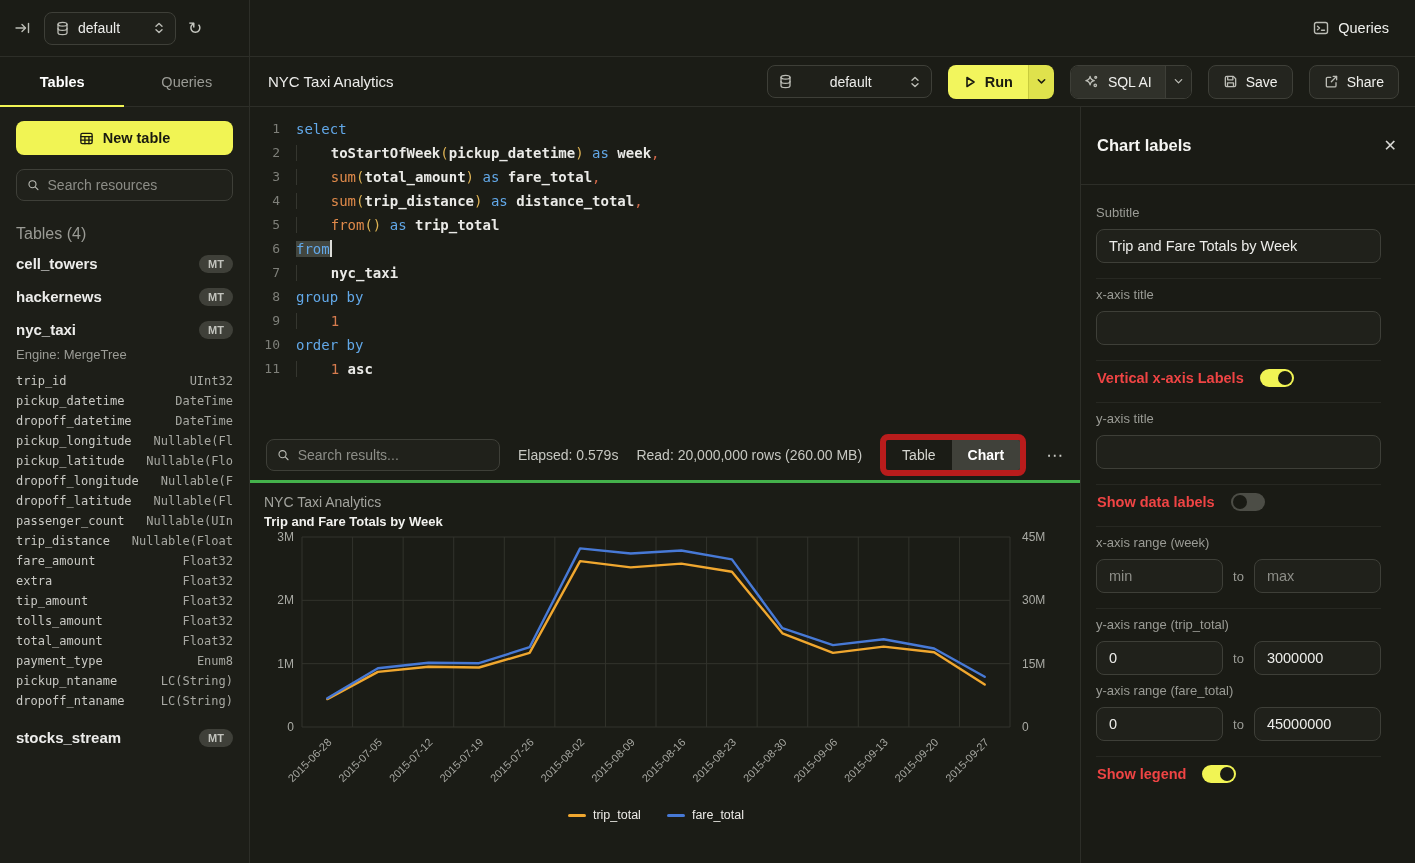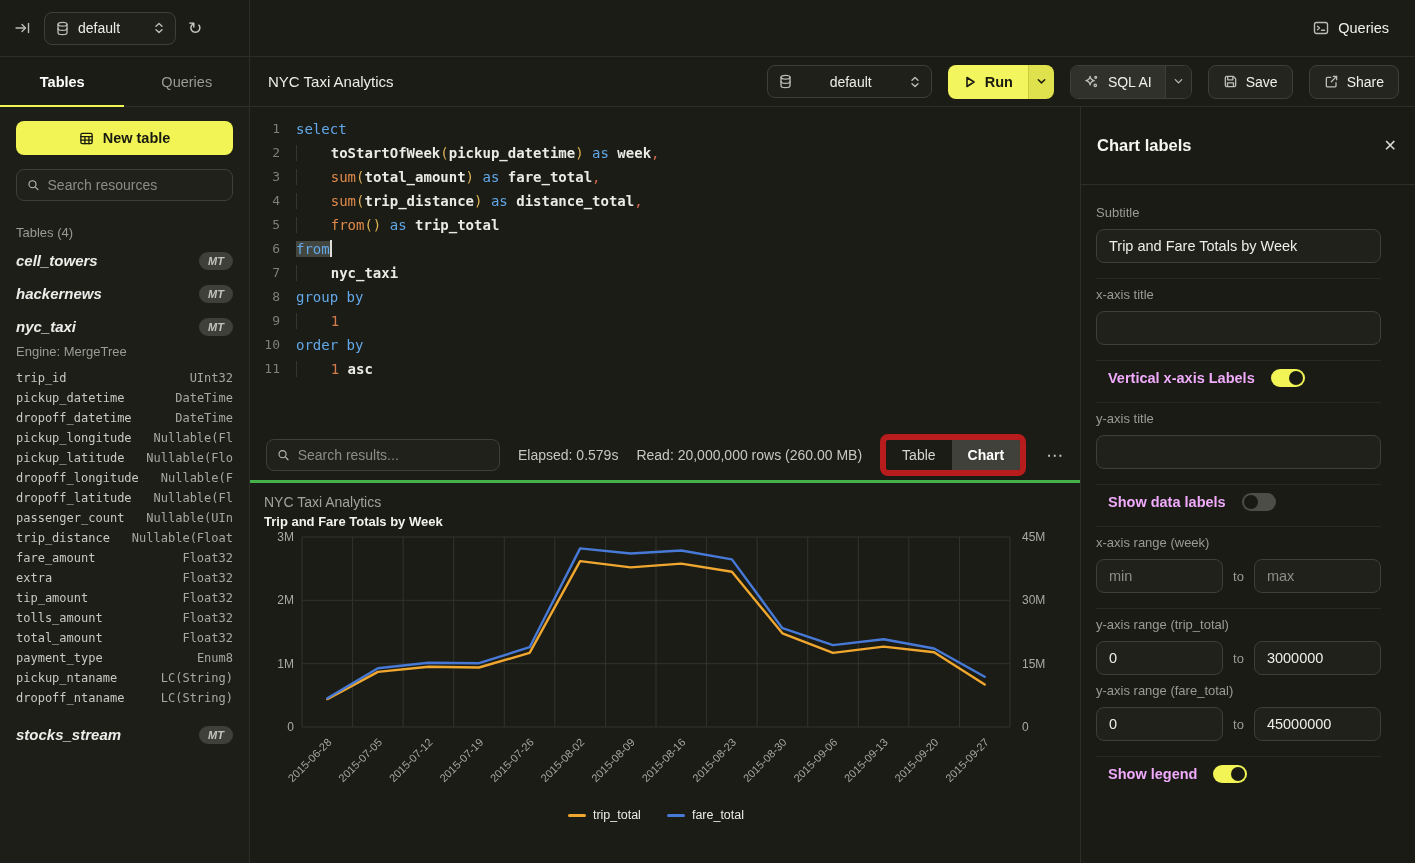--- a/index.html
+++ b/index.html
@@ -44,22 +44,22 @@
   .split-main { display:flex; align-items:center; gap:9px; padding:0 13px; background:#30312a; color:#f0f0ed; font-size:14px; }
   .split-chev { width:26px; display:flex; align-items:center; justify-content:center; background:#24251f; border-left:1px solid #3e3f38; }
 
   
   .sidebar { position:absolute; top:107px; left:0; width:250px; bottom:0; background:#1d1e18; border-right:1px solid #2d2e28; padding:14px 16px 0; overflow:hidden; }
   .newtable-btn { width:100%; height:34px; background:#f1f454; border:none; border-radius:8px; color:#191a10; display:flex; align-items:center; justify-content:center; gap:9px; font-weight:600; font-size:14.5px; cursor:pointer; font-family:inherit; }
   .newtable-btn svg path, .newtable-btn svg rect { stroke:#191a10; }
   .search-box { margin-top:14px; height:32px; border:1px solid #3e3f38; border-radius:8px; background:#20211b; display:flex; align-items:center; gap:8px; padding:0 10px; }
   .search-box input { background:none; border:none; outline:none; color:#d5d6d0; font-size:14px; width:100%; font-family:inherit; }
   .search-box input::placeholder { color:#8c8d87; }
-  .section-label { margin-top:24px; margin-bottom:4px; color:#9a9b95; font-size:13px; }
-  .table-row { display:flex; align-items:center; justify-content:space-between; height:33px; cursor:pointer;font-style:italic; }
+  .section-label { margin-top:24px; margin-bottom:4px; color:#9a9b95; font-size:16px; }
+  .table-row { display:flex; align-items:center; justify-content:space-between; height:33px; cursor:pointer; }
   .table-name { font-size:15px; font-weight:600; color:#ececea; }
   .badge { background:#3f4039; color:#c2c3bd; font-size:11px; font-weight:700; padding:3px 9px; border-radius:10px; }
   .engine-line { font-size:13px; color:#9a9b95; margin:1px 0 9px; }
   .col-row { display:flex; justify-content:space-between; align-items:center; height:20px; font-family:"DejaVu Sans Mono",monospace; font-size:12px; white-space:nowrap; }
   .col-name { color:#c9c9c4; }
   .col-type { color:#a7a8a2; }
   .gap-sm { height:10px; }
 
   
   .main { position:absolute; top:107px; left:250px; width:830px; bottom:0; background:#1b1c16; }
@@ -102,21 +102,21 @@
   .rp-close { background:none; border:none; color:#d8d8d4; font-size:16px; cursor:pointer; }
   .rp-tabs { height:33px; display:flex; border-bottom:1px solid #2d2e28; position:relative; }
   .rp-tab { flex:1; display:flex; align-items:center; justify-content:center; font-size:14px; color:#9a9b95; cursor:pointer; }
   .rp-tab.active { color:#ffffff; font-weight:700; }
   .rp-underline { position:absolute; bottom:-1px; right:0; width:50%; height:2px; background:#f1f454; }
   .rp-body { padding:12px 34px 0 15px; }
   .rp-label { display:block; font-size:13px; color:#9a9b95; margin:8px 0 9px; }
   .rp-input { width:100%; height:34px; border:1px solid #3e3f38; background:#20211b; border-radius:8px; color:#ededea; font-size:14.5px; padding:0 12px; font-family:inherit; outline:none; }
   .rp-input::placeholder { color:#8c8d87; }
   .rp-divider { border:none; border-top:1px solid #272822; margin:15px 0 7px; }
-  .toggle-row { display:flex; align-items:center; gap:16px; font-size:14.5px; font-weight:600; color:#f0abfc; margin:8px 12px 2px; }
+  .toggle-row { display:flex; align-items:center; gap:16px; font-size:14.5px; font-weight:600; color:#ef4444; margin:8px 1px 2px; }
   .toggle { width:34px; height:18px; border-radius:9px; background:#4c4d46; position:relative; cursor:pointer; flex:none; }
   .toggle.on { background:#f1f454; }
   .toggle .knob { position:absolute; top:2px; left:2px; width:14px; height:14px; border-radius:50%; background:#191a14; }
   .toggle.on .knob { left:auto; right:2px; }
   .range-row { display:flex; align-items:center; gap:10px; }
   .range-row .rp-input { flex:1; min-width:0; }
   .to-label { color:#9a9b95; font-size:13px; flex:none; }
 </style>
 </head>
 <body>

